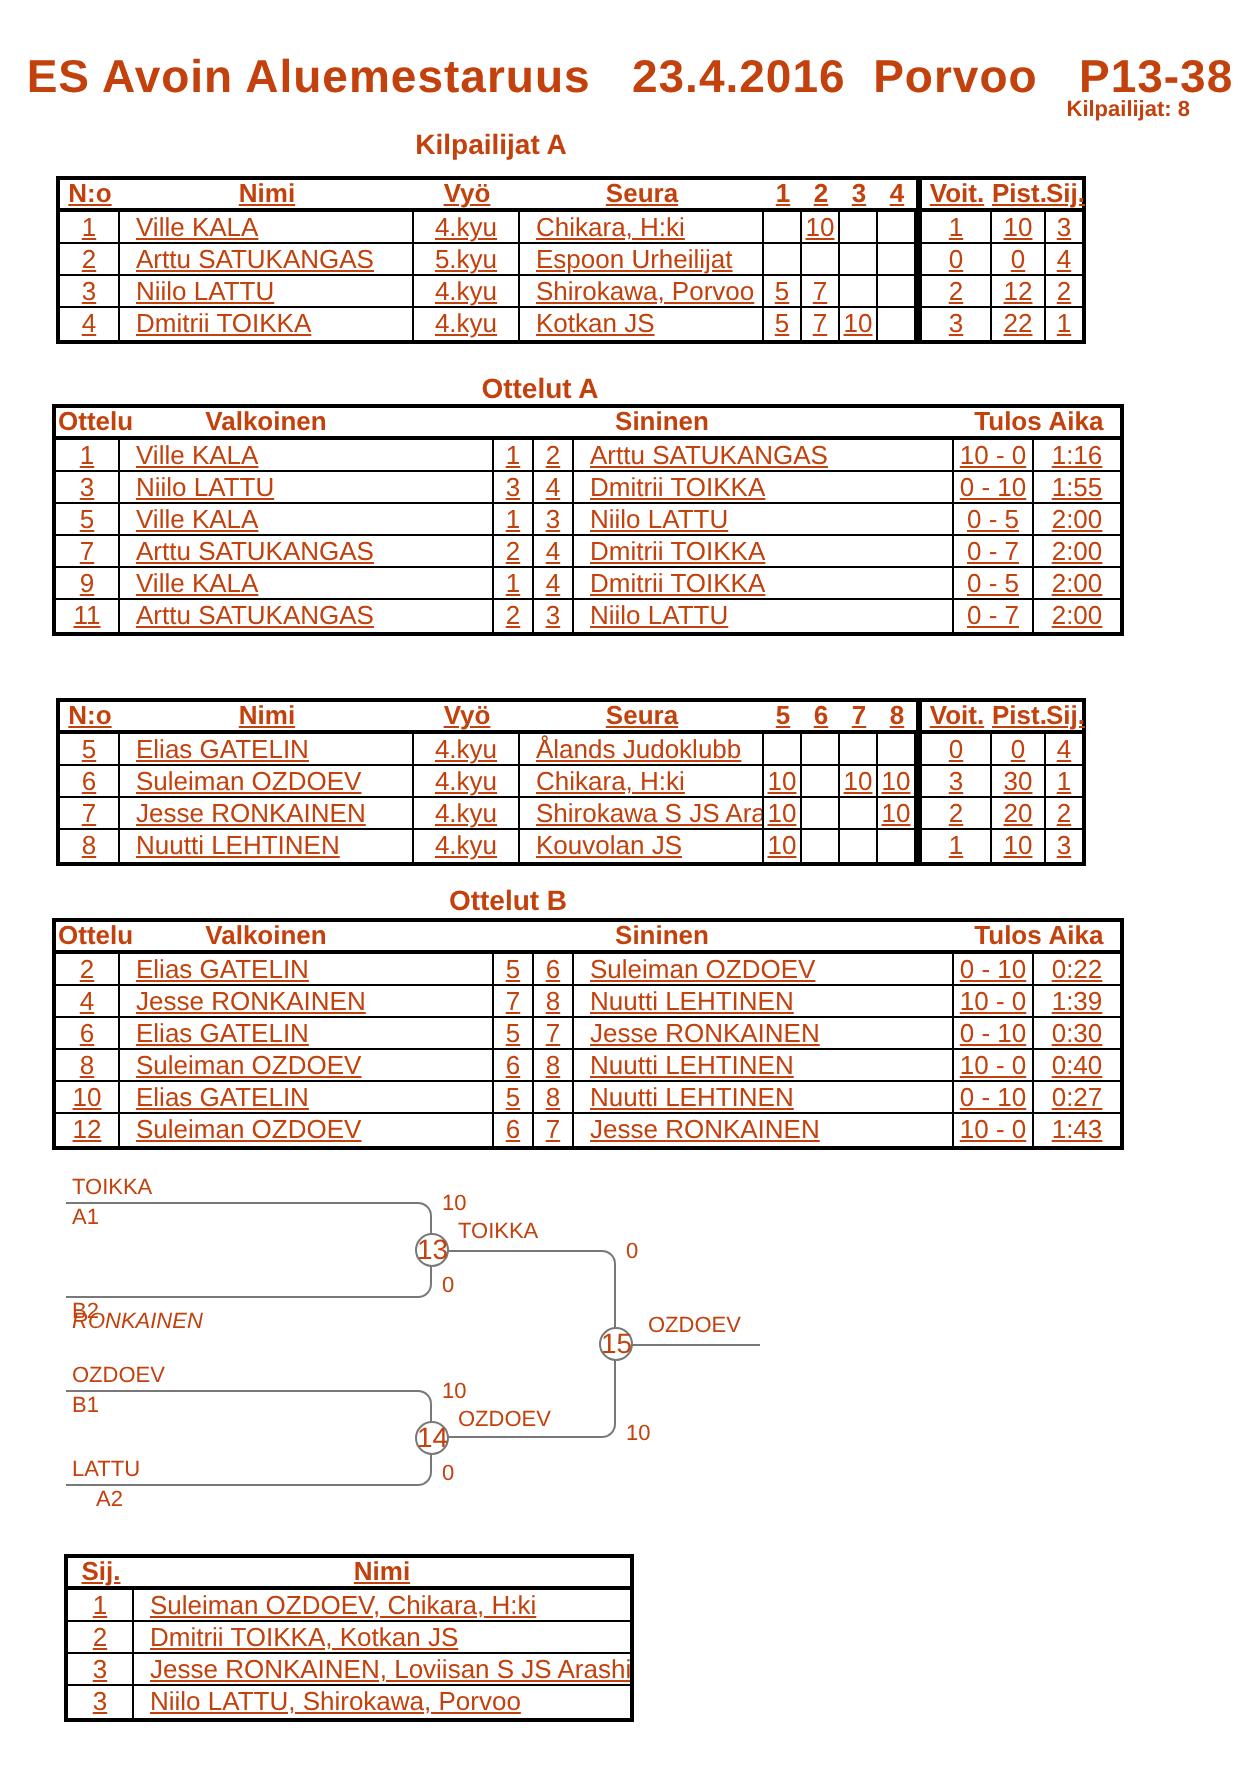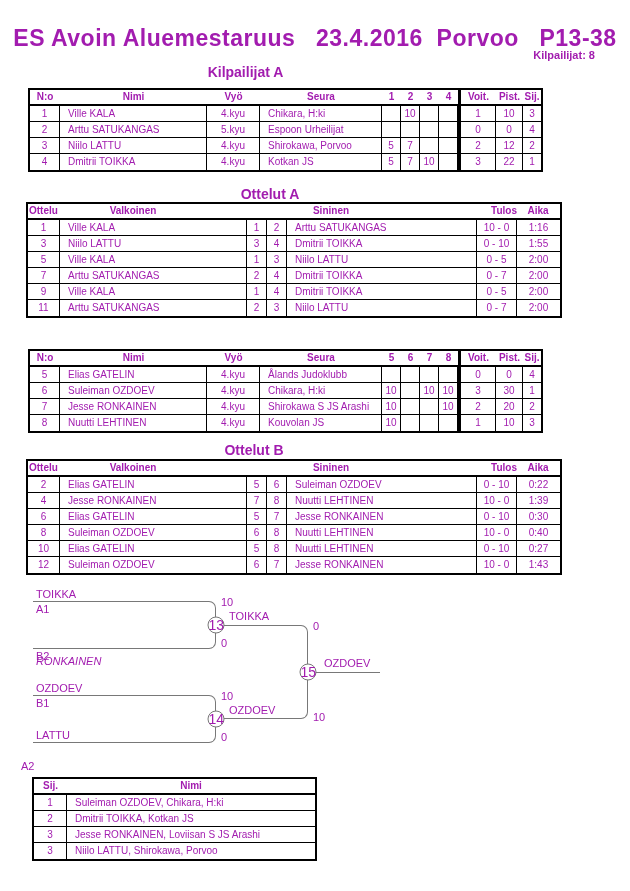--- a/index.html
+++ b/index.html
@@ -1,27 +1,27 @@
 <!DOCTYPE html>
 <html><head>
 <meta charset="utf-8">
 <style>
   html,body { margin:0; padding:0; background:#fff; }
   .page { position:relative; width:630px; height:891px; background:#fff; overflow:hidden;
-          font-family:"Liberation Sans", sans-serif; color:#a21caf; }
+          font-family:"Liberation Sans", sans-serif; color:#c2410c; }
 
   .doc-title { position:absolute; top:25px; left:0; width:100%; text-align:center;
                font-size:23px; font-weight:bold; white-space:pre; letter-spacing:0.5px; }
   .competitors { position:absolute; top:49px; right:35px; font-size:11px; font-weight:bold; }
 
   .sec-title { position:absolute; text-align:center; font-size:14px; font-weight:bold; }
 
   .table { position:absolute; box-sizing:border-box; border:2px solid #000; background:#fff; }
-  .tr { display:flex; box-sizing:border-box; height:16px; line-height:15px; font-size:10px;
-        border-bottom:1px solid #000; }
+  .tr { display:flex; box-sizing:border-box; height:16px; line-height:15px; font-size:13px;
+        border-bottom:1px solid #000;text-decoration:underline; }
   .tr:last-child { border-bottom:none; }
   .tr.head { font-weight:bold; border-bottom:2px solid #000; line-height:14px; position:relative; }
   .td { box-sizing:border-box; text-align:center; border-right:1px solid #000;
         overflow:hidden; white-space:nowrap; }
   .td:last-child { border-right:none; }
   .tr.head .td { border-right:none; overflow:visible; }
   .td.left { text-align:left; padding-left:8px; }
   .td.sep { border-left:3px solid #000; }
 
   
@@ -346,21 +346,21 @@
   <div class="br-label" style="left:36px; top:603px;">A1</div>
   <div class="br-label" style="left:36px; top:655px;font-style:italic;">RONKAINEN</div>
   <div class="br-label" style="left:36px; top:650px;">B2</div>
   <div class="br-label" style="left:221px; top:596px;">10</div>
   <div class="br-label" style="left:221px; top:637px;">0</div>
   <div class="br-label" style="left:229px; top:610px;">TOIKKA</div>
 
   <div class="br-label" style="left:36px; top:682px;">OZDOEV</div>
   <div class="br-label" style="left:36px; top:697px;">B1</div>
   <div class="br-label" style="left:36px; top:729px;">LATTU</div>
-  <div class="br-label" style="left:21px; top:744px;margin-top:16px;">A2</div>
+  <div class="br-label" style="left:48px; top:744px;">A2</div>
   <div class="br-label" style="left:221px; top:690px;">10</div>
   <div class="br-label" style="left:221px; top:731px;">0</div>
   <div class="br-label" style="left:229px; top:704px;">OZDOEV</div>
 
   <div class="br-label" style="left:313px; top:620px;">0</div>
   <div class="br-label" style="left:313px; top:711px;">10</div>
   <div class="br-label" style="left:324px; top:657px;">OZDOEV</div>
 
   <div class="br-circle" style="left:216px; top:625px;">13</div>
   <div class="br-circle" style="left:216px; top:719px;">14</div>

